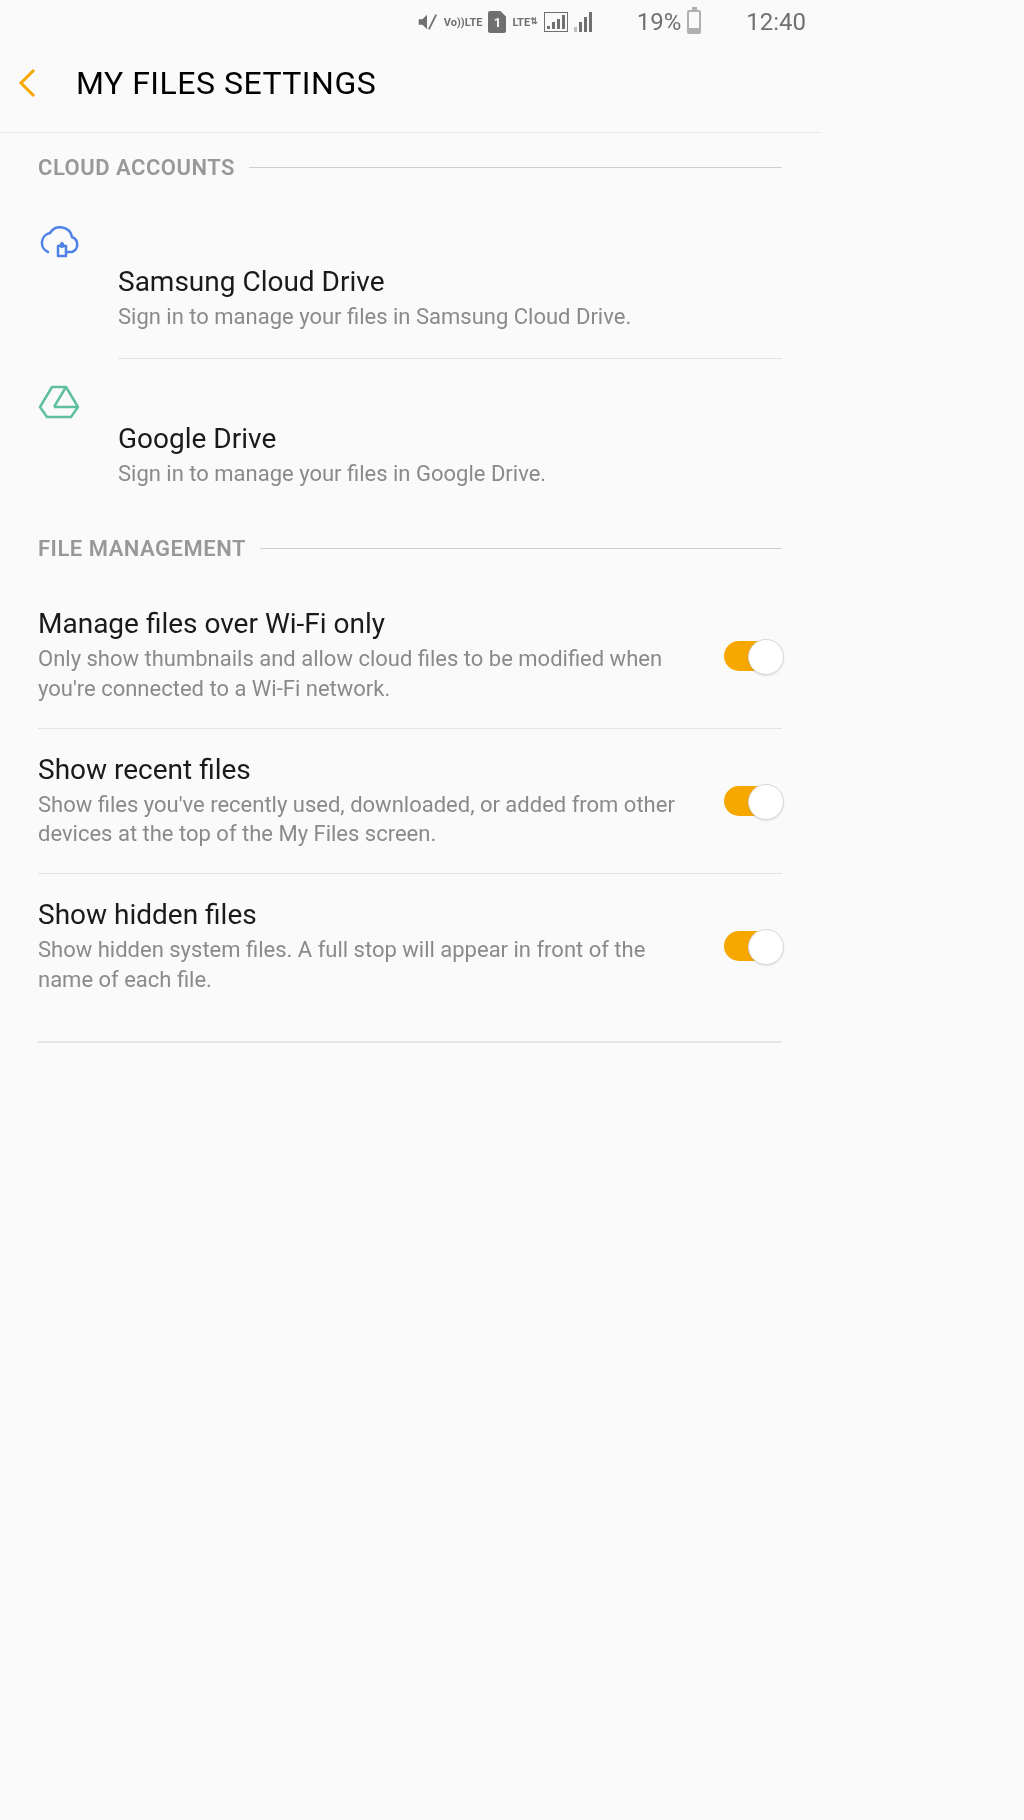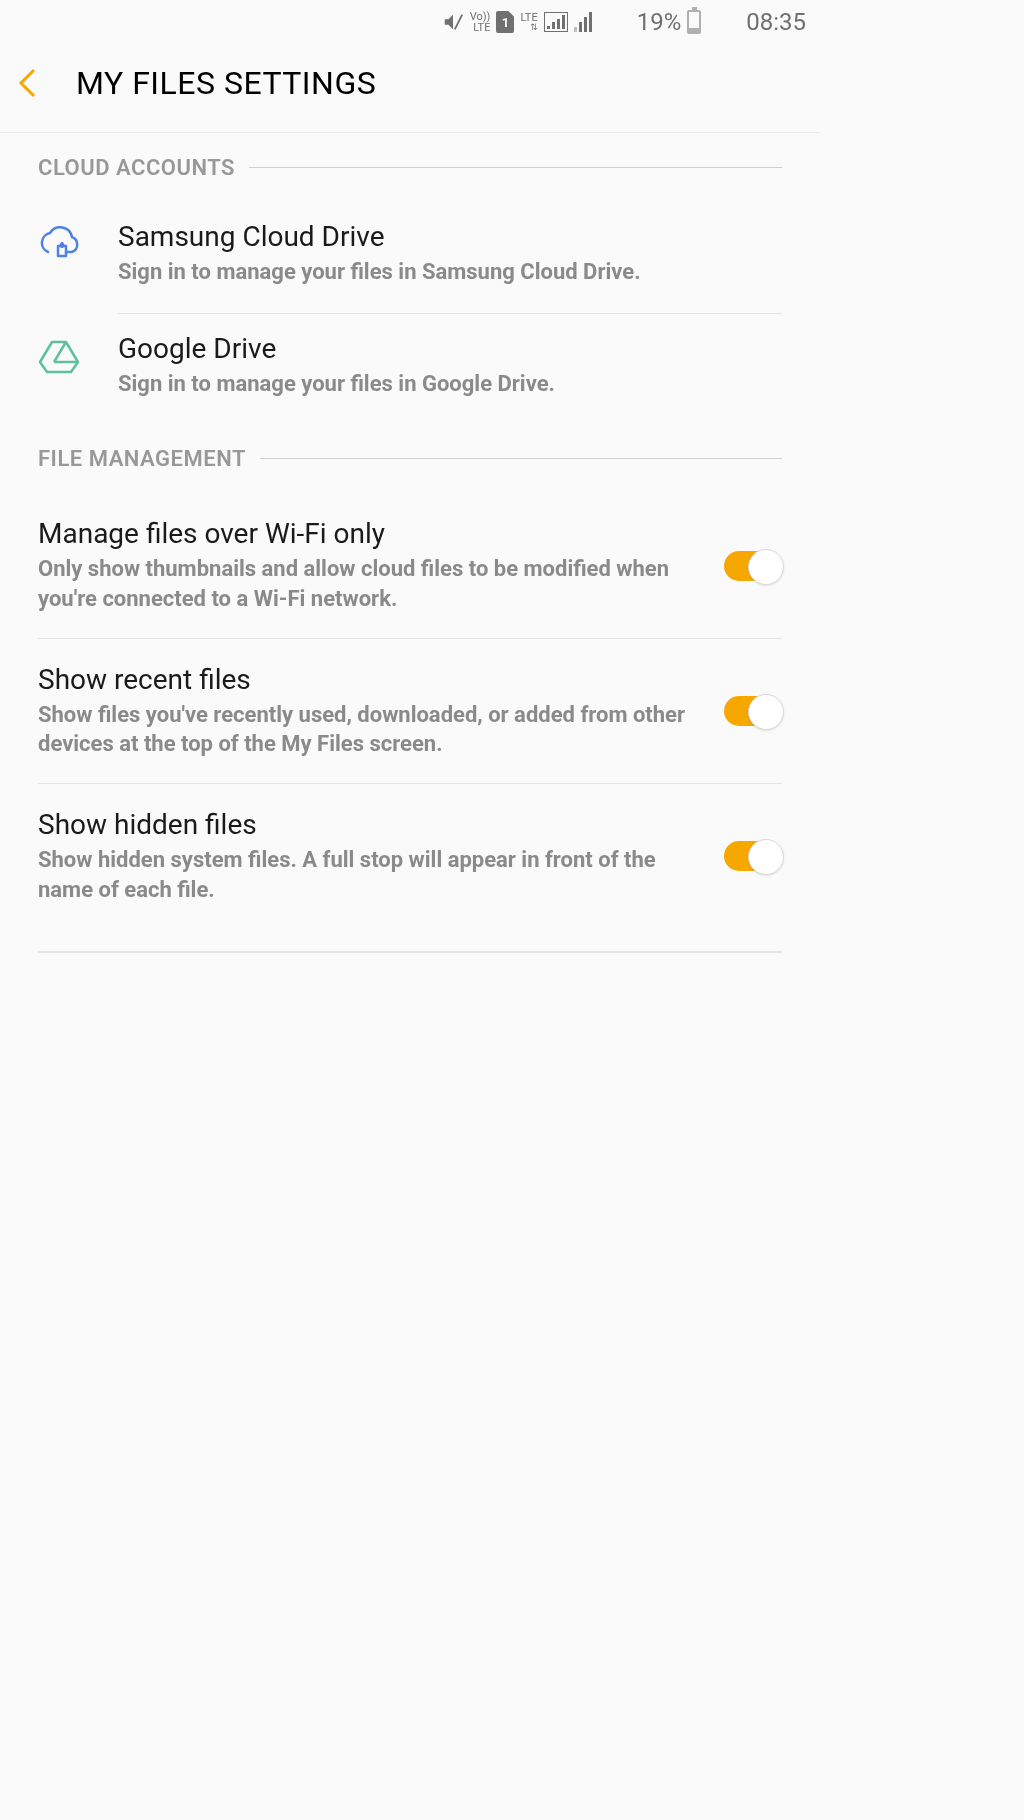--- a/index.html
+++ b/index.html
@@ -24,25 +24,25 @@
       gap: 6px;
       color: #707070;
       font-size: 22px;
     }
     .status-bar .icon {
       display: inline-flex;
       align-items: center;
     }
     .status-bar .lte-stack {
       display: inline-flex;
-      flex-direction: column;
+      flex-direction: row;
       font-size: 11px;
       line-height: 1;
-      font-weight: normal;
-      align-items: flex-end;
+      font-weight: bold;
+      align-items: flex-start;
     }
     .status-bar .sim {
       width: 18px;
       height: 22px;
       border: 2px solid #707070;
       border-radius: 2px;
       display: flex;
       align-items: center;
       justify-content: center;
       font-size: 13px;
@@ -158,31 +158,31 @@
       padding: 18px 0 26px 0;
     }
     .cloud-icon {
       width: 42px;
       display: flex;
       justify-content: center;
       padding-top: 6px;
     }
     .cloud-text {
       flex: 1;
+      margin-top: 45px;
     }
     .item-title {
       font-size: 28px;
       color: #1a1a1a;
       margin-bottom: 4px;
     }
     .item-sub {
       font-size: 22px;
       color: #8a8a8a;
       line-height: 1.35;
-      font-weight: bold;
     }
     .divider-inset {
       height: 1px;
       background: #e4e4e4;
       margin-left: 80px;
     }
     .divider-full {
       height: 1px;
       background: #e4e4e4;
     }
@@ -254,21 +254,21 @@
   <span class="signal-bars">
     <span style="height:25%;background:#c0c0c0"></span>
       <span style="height:50%"></span>
       <span style="height:75%"></span>
       <span style="height:100%"></span>
   </span>
   <span class="pct">19%</span>
   <span class="battery">
       <span class="fill"></span>
     </span>
-  <span class="time">08:35</span>
+  <span class="time">12:40</span>
 </div>
 
 <div class="header">
   <div class="back-btn">
     <svg width="22" height="34" viewBox="0 0 22 34" fill="none">
       <path d="M18 4 L5 17 L18 30" stroke="#f6a700" stroke-width="3" fill="none"></path>
     </svg>
   </div>
   <div class="page-title">MY FILES SETTINGS</div>
 </div>

